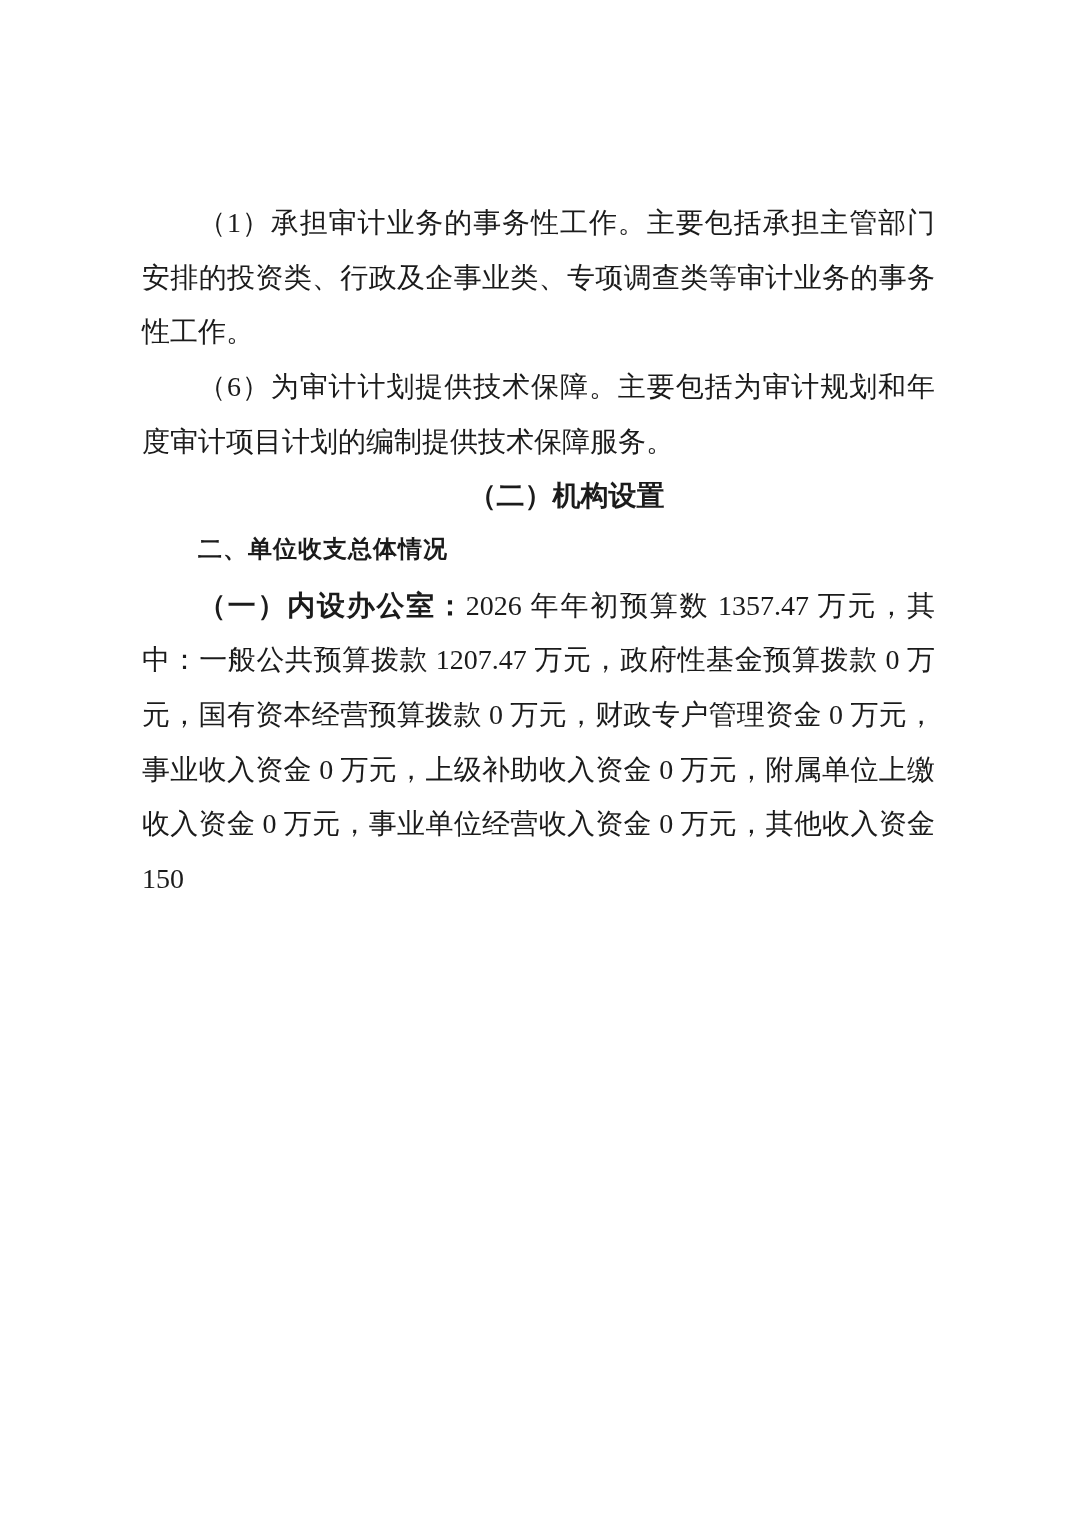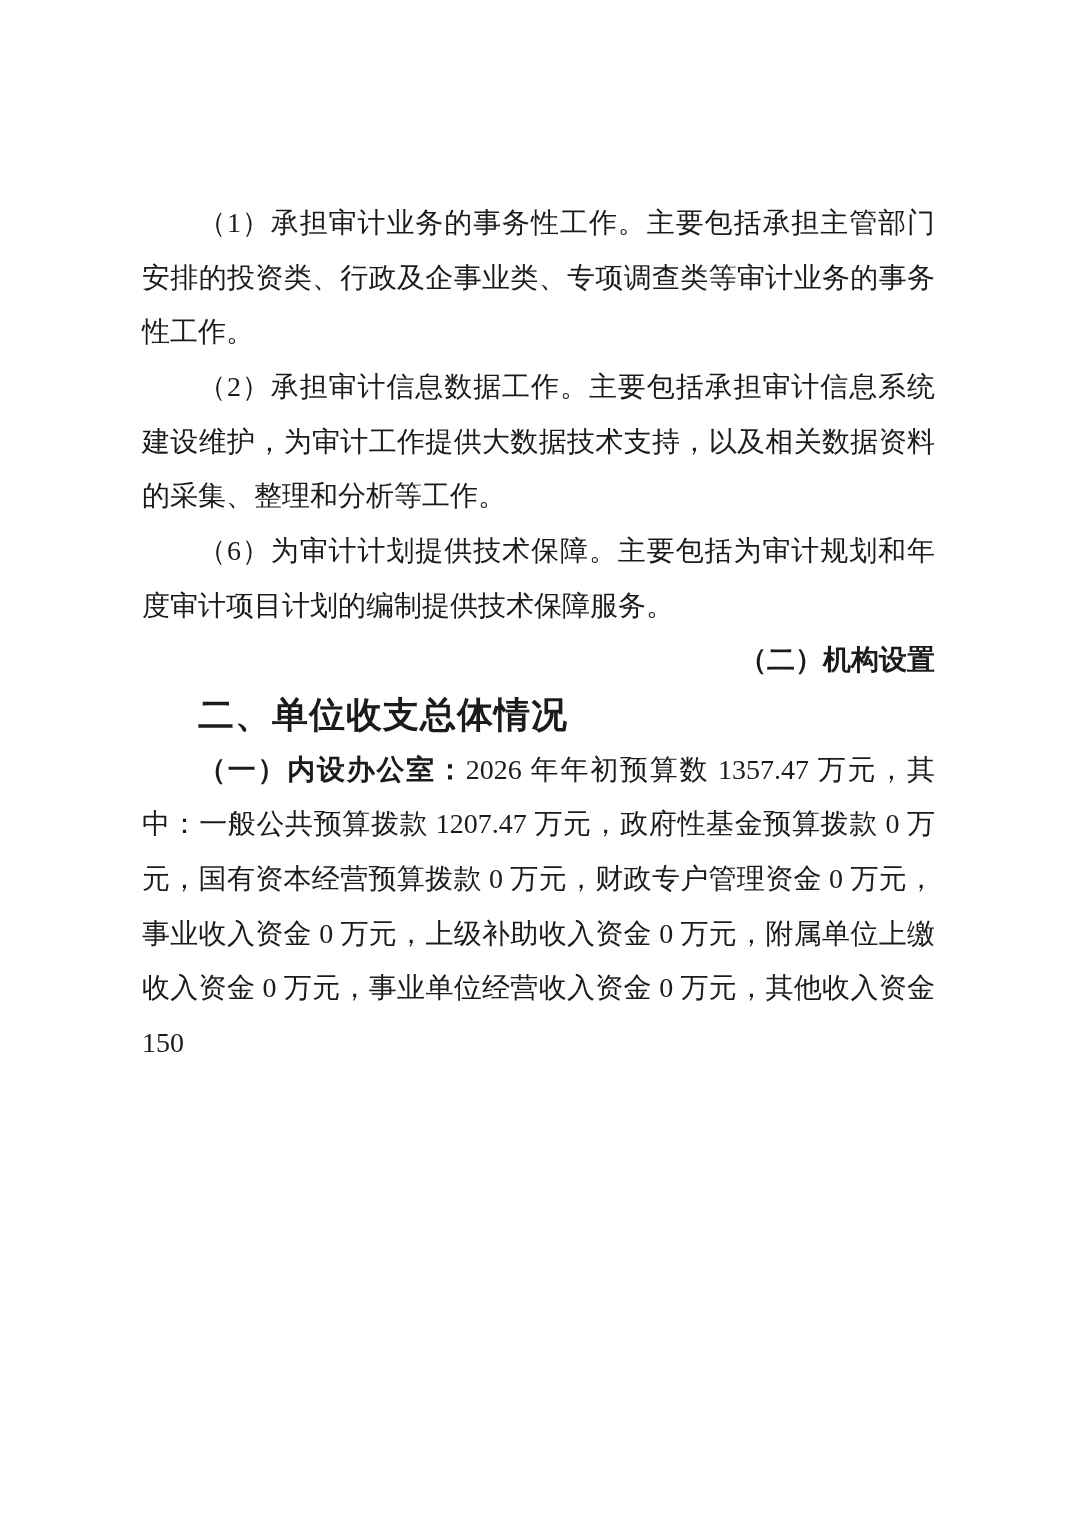--- a/index.html
+++ b/index.html
@@ -31,38 +31,37 @@
     text-indent: 56px; 
     word-break: break-all;
     font-family: "Liberation Serif", "DejaVu Serif", serif;
   }
   
   .doc-content p.continues {
     text-align-last: justify;
   }
   .doc-content p.heading-kai {
     font-weight: bold;
-    text-align: right;
+    text-align: center;
   }
   .doc-content p.heading-hei {
     font-weight: bold;
     text-align: left;
-    font-family: Liberation Serif, serif;
-    font-size: 36px;
+    font-family: Liberation Mono, monospace;
+    font-size: 24px;
     letter-spacing: 1px;
   }
   .doc-content span.bold {
     font-weight: bold;
   }
 </style>
 </head>
 <body>
 
 <div class="page">
   <div class="doc-content" id="doc-content">
       <p><span>（1）承担审计业务的事务性工作。主要包括承担主管部门安排的投资类、行政及企事业类、专项调查类等审计业务的事务性工作。</span></p>
-      <p><span>（2）承担审计信息数据工作。主要包括承担审计信息系统建设维护，为审计工作提供大数据技术支持，以及相关数据资料的采集、整理和分析等工作。</span></p>
       <p><span>（6）为审计计划提供技术保障。主要包括为审计规划和年度审计项目计划的编制提供技术保障服务。</span></p>
       <p class="heading-kai"><span class="bold">（二）机构设置</span></p>
       <p class="heading-hei"><span class="bold">二、单位收支总体情况</span></p>
       <p class="continues"><span class="bold">（一）内设办公室：</span><span>2026 年年初预算数 1357.47 万元，其中：一般公共预算拨款 1207.47 万元，政府性基金预算拨款 0 万元，国有资本经营预算拨款 0 万元，财政专户管理资金 0 万元，事业收入资金 0 万元，上级补助收入资金 0 万元，附属单位上缴收入资金 0 万元，事业单位经营收入资金 0 万元，其他收入资金 150</span></p>
     </div>
 </div>
 
 </body></html>

